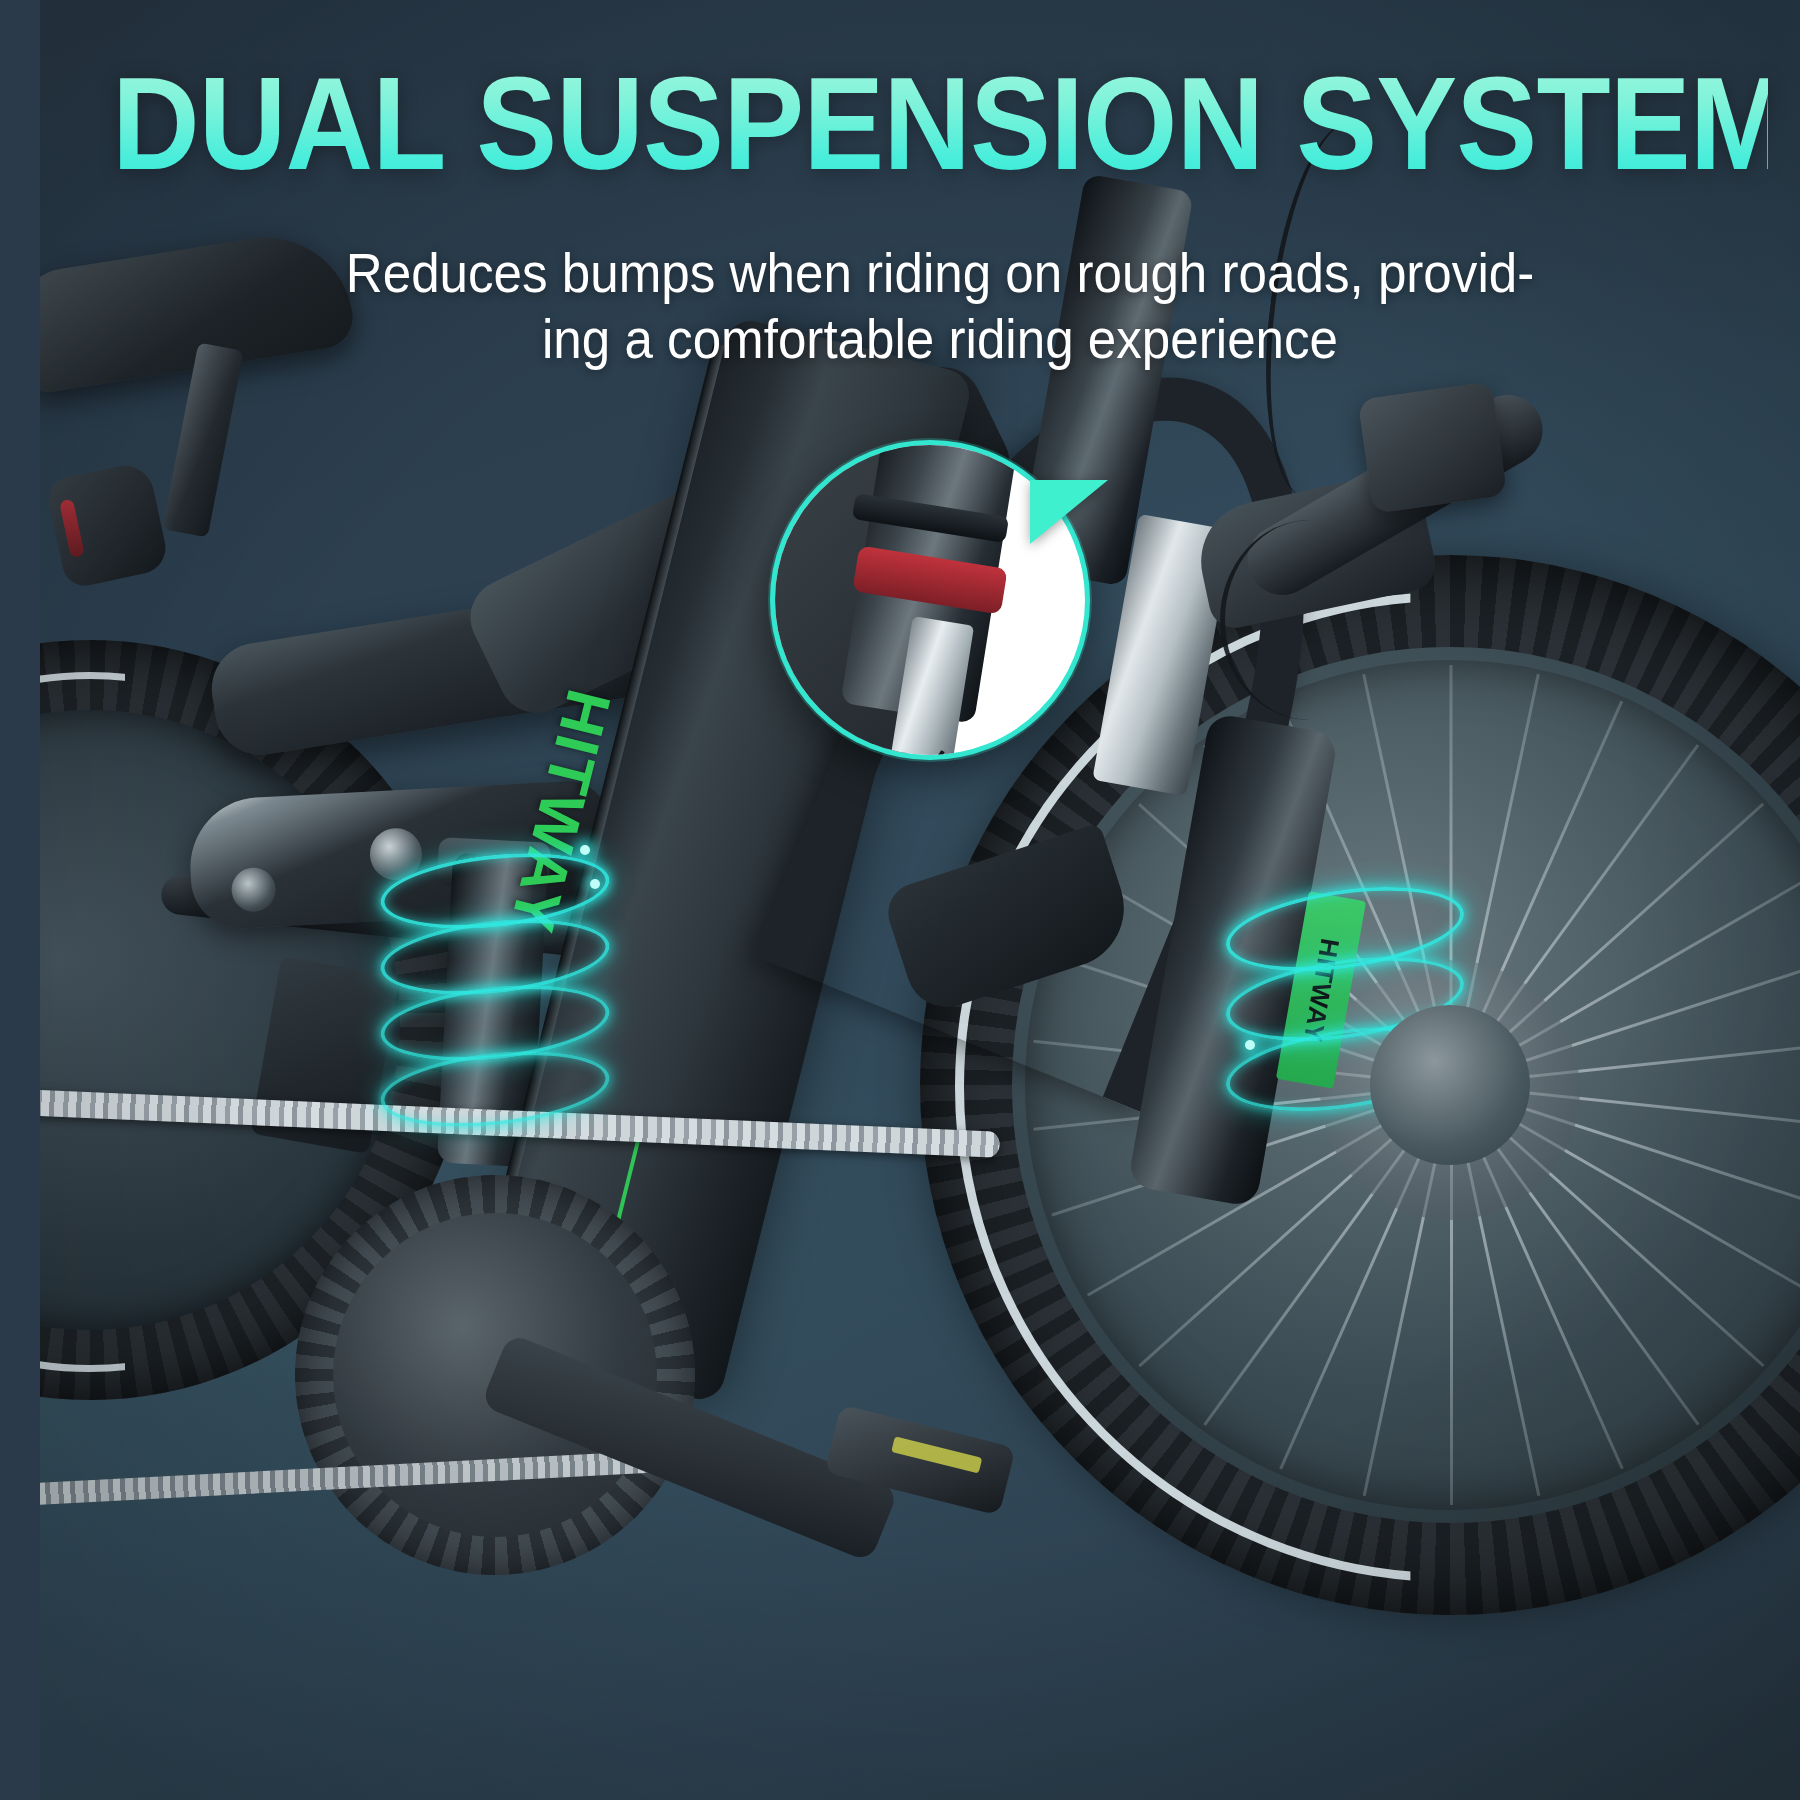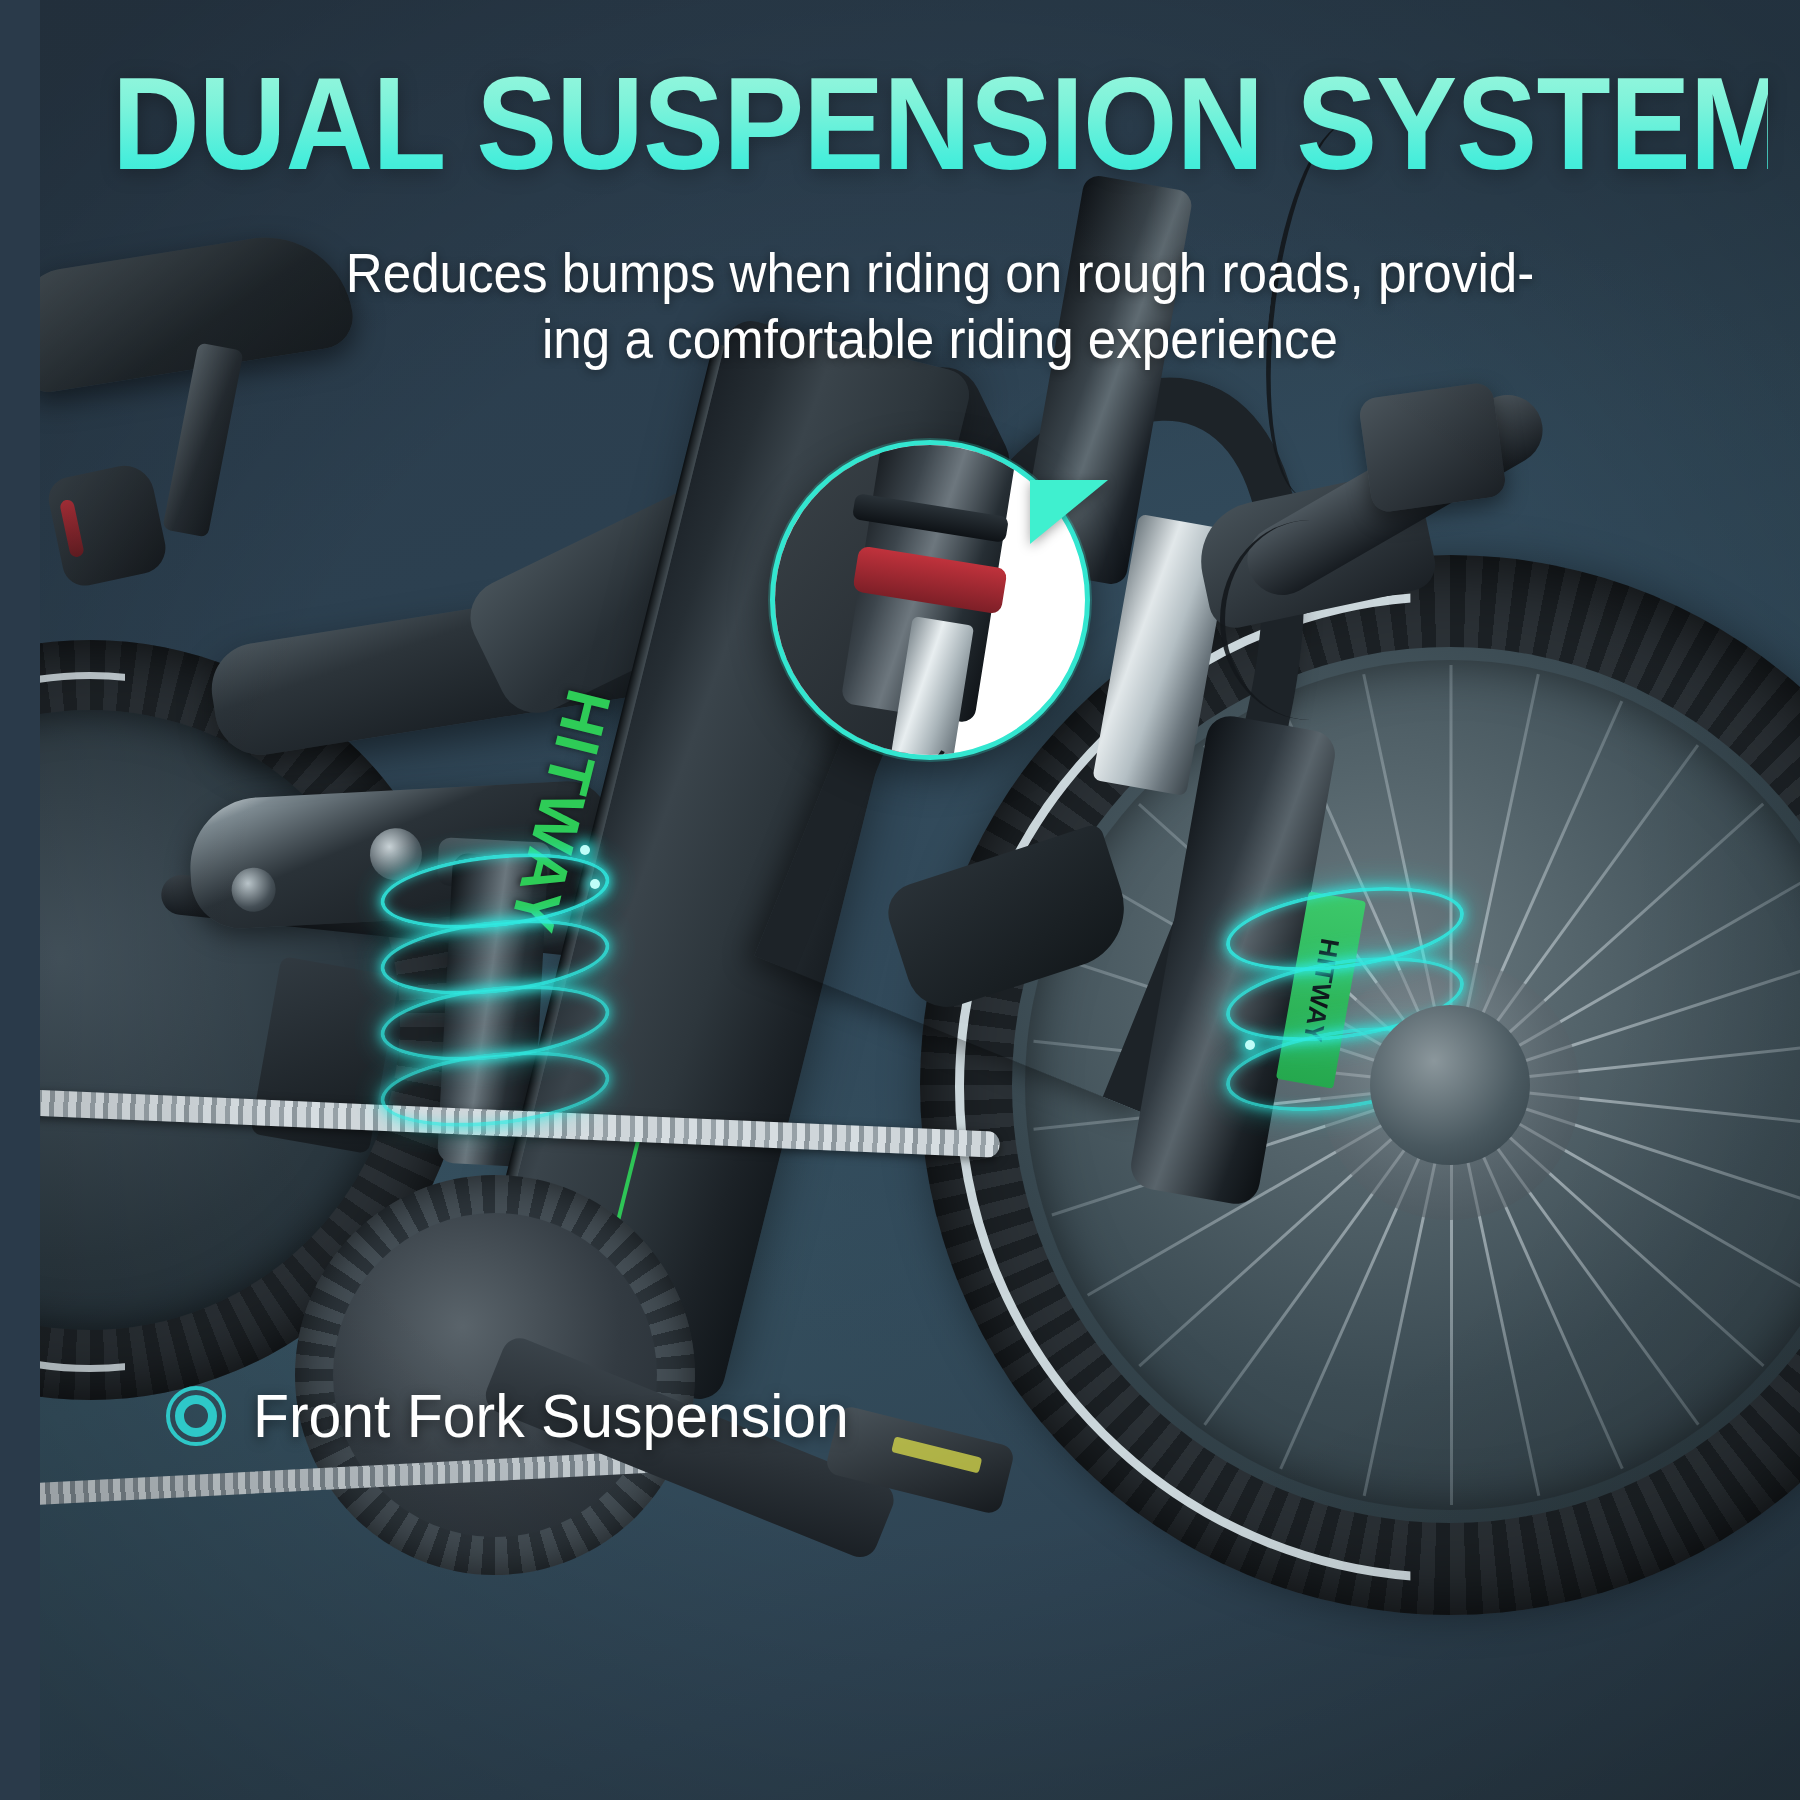--- a/index.html
+++ b/index.html
@@ -552,22 +552,15 @@
   <div class="vignette"></div>
 
   <div class="headline">DUAL SUSPENSION SYSTEM</div>
 
   <div class="subtitle">
     <span>Reduces bumps when riding on rough roads, provid-</span><br>
     <span>ing a comfortable riding experience</span>
   </div>
 
   <div class="bullets">
-    <div class="bullet">
-      <span class="bullet-icon">
-        <i class="bi-r1"></i>
-          <i class="bi-r2"></i>
-      </span>
-      <span class="bullet-label">Front Fork Suspension</span>
-    </div>
   </div>
 
 </div>
 
 </body></html>

